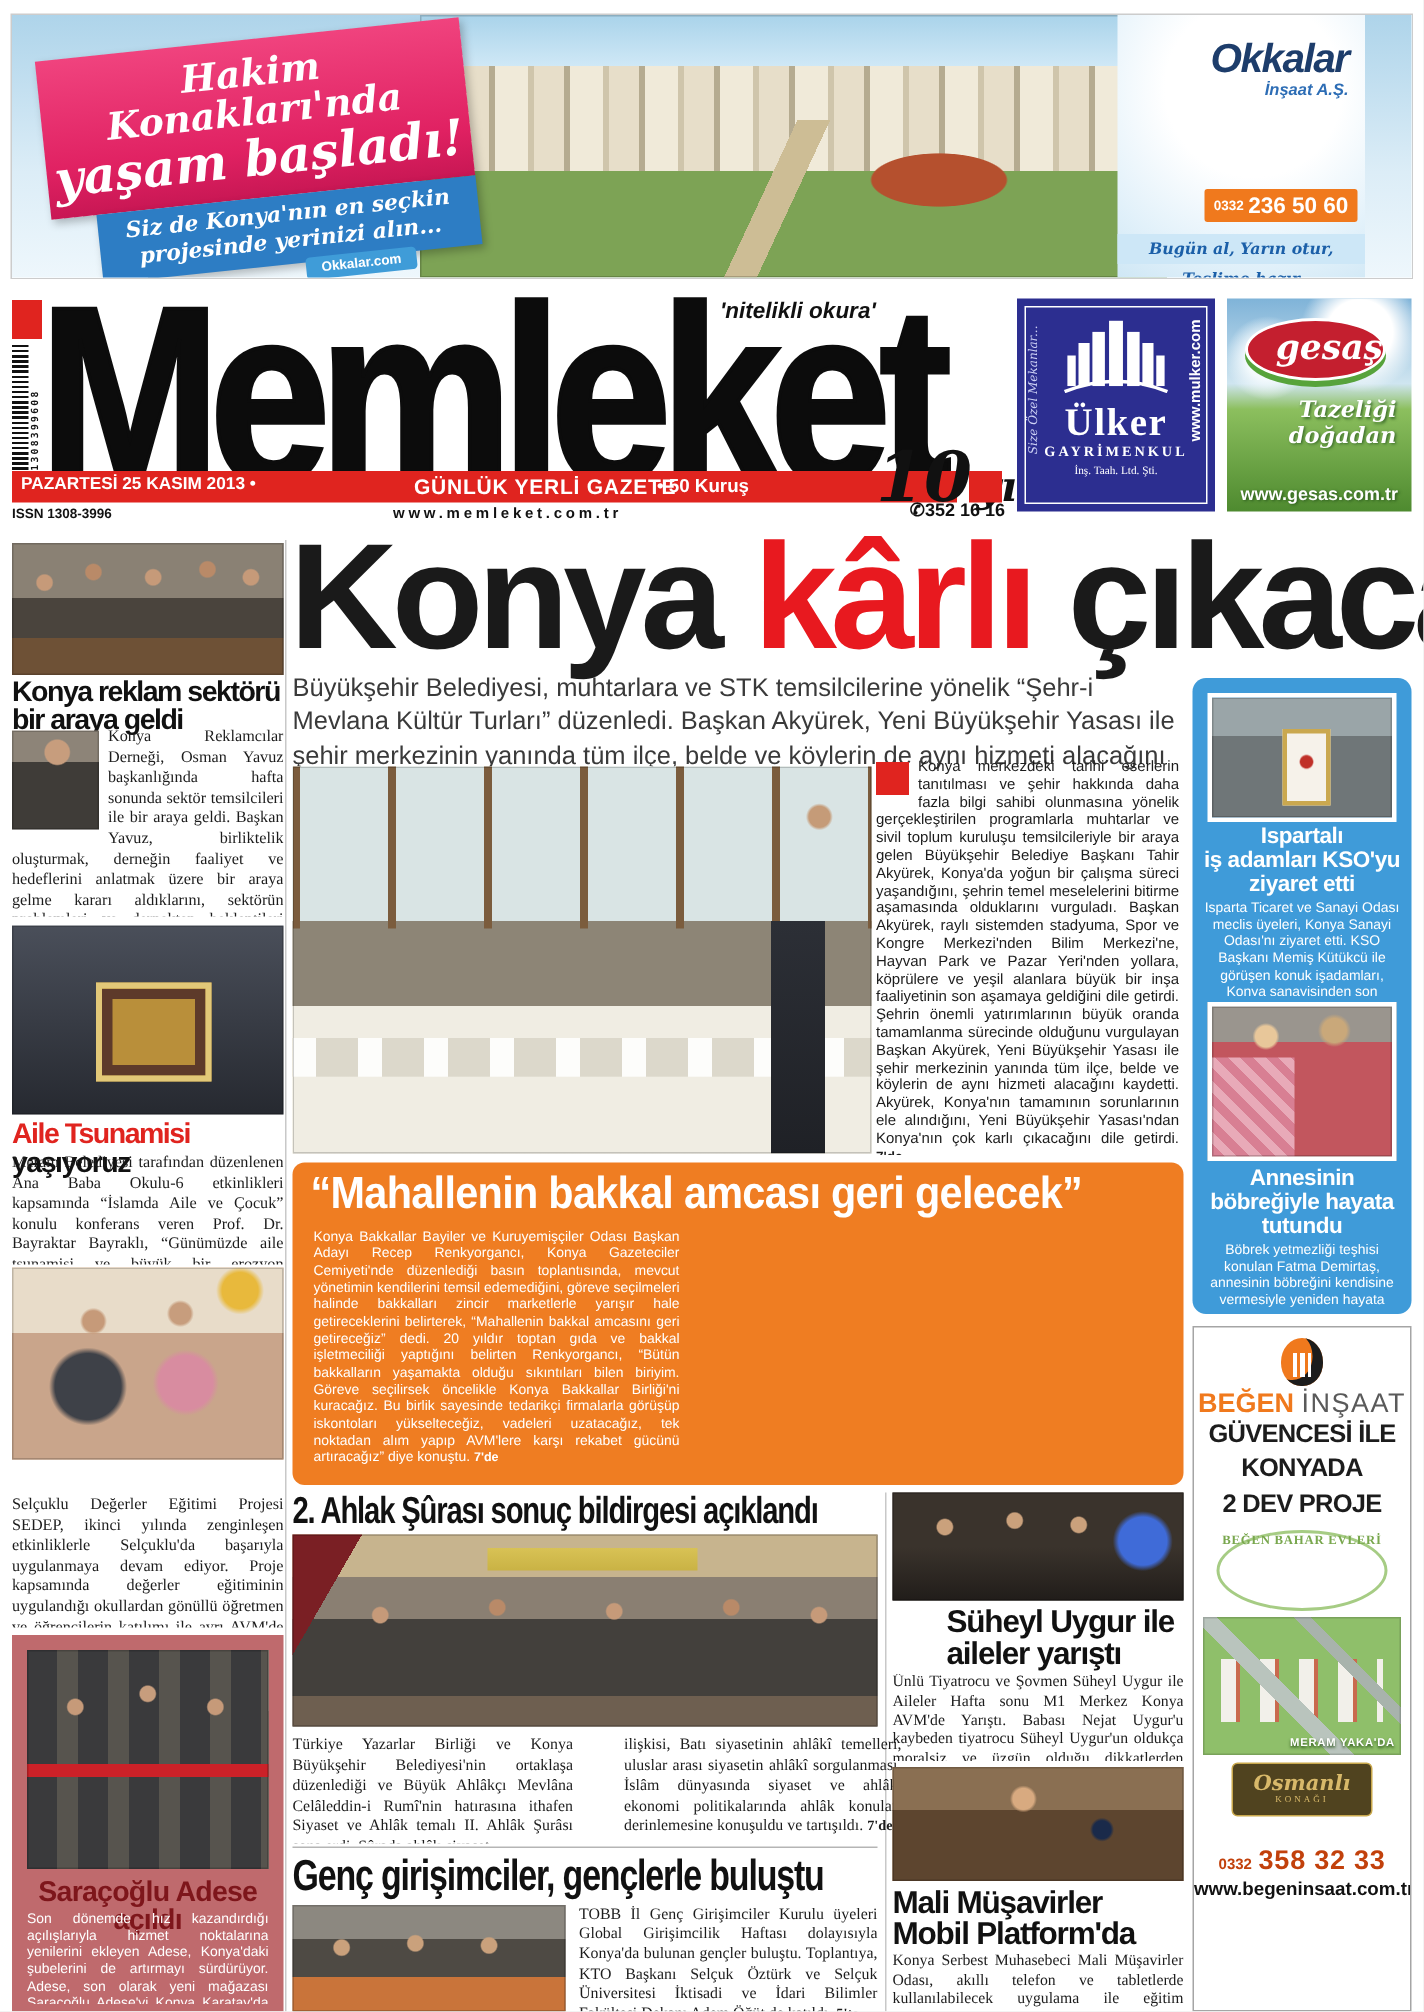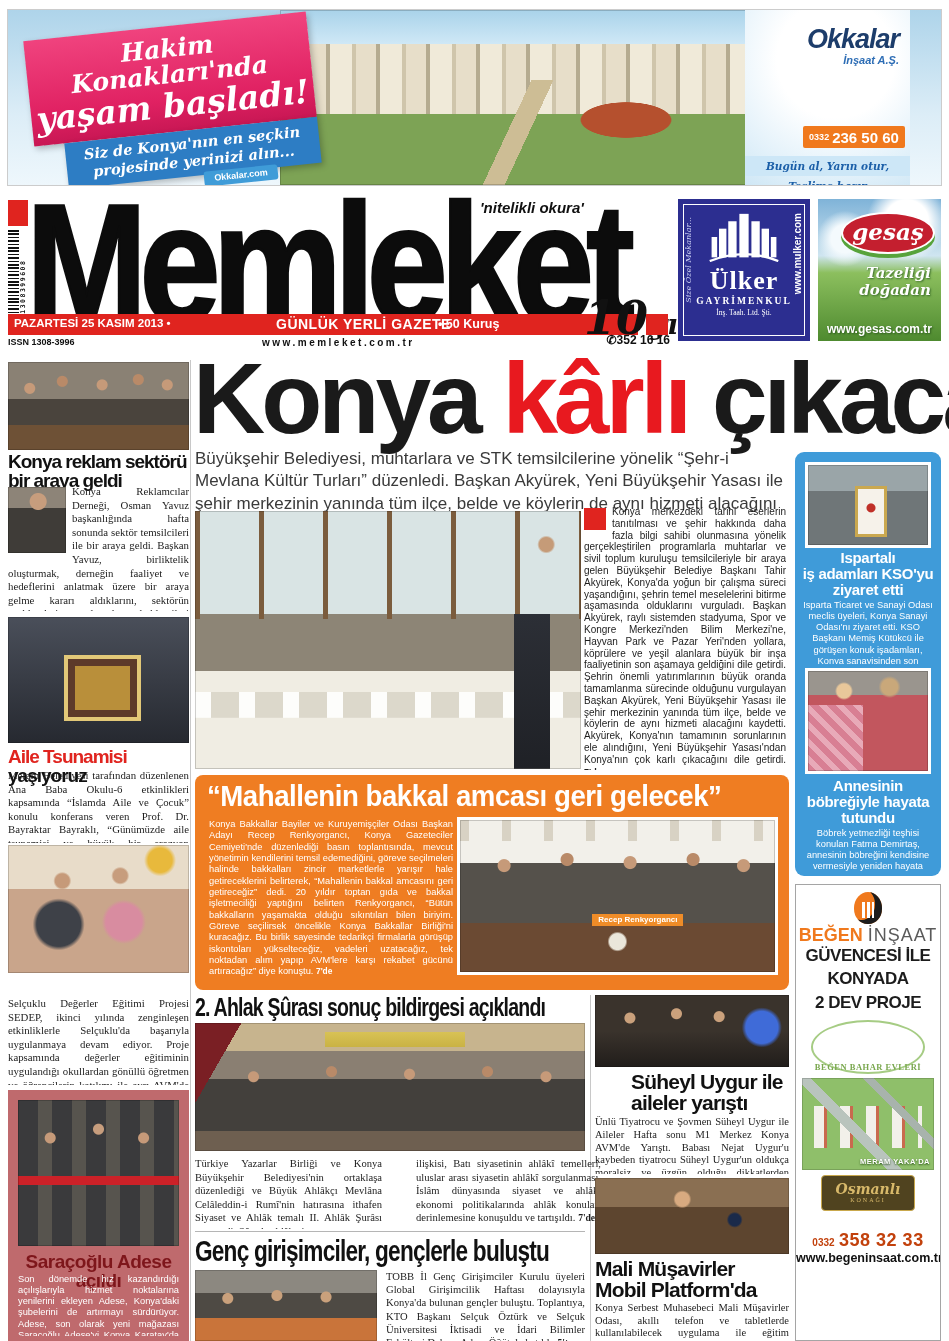--- a/index.html
+++ b/index.html
@@ -77,22 +77,22 @@
   .ul-l1{font:bold 9.5px/1.5 "Liberation Serif",serif;letter-spacing:2px}
   .ul-l2{font:7.5px/1.2 "Liberation Serif",serif}
   .ul-right{position:absolute;right:7px;top:14px;writing-mode:vertical-rl;transform:rotate(180deg);
     font:bold 10px/1 "Liberation Sans",sans-serif}
   .ul-left{position:absolute;left:7px;top:18px;writing-mode:vertical-rl;transform:rotate(180deg);
     font:italic 8px/1 "DejaVu Serif",serif;color:#cdd1f5}
   #gesas-ad{left:818px;top:199px;width:123px;height:142px;overflow:hidden;
     background-image:radial-gradient(circle 40px at 72% 16%,#ffffff 0 55%,transparent 100%),
       radial-gradient(circle 28px at 22% 28%,#f4fafd 0 50%,transparent 100%),
       linear-gradient(180deg,#7fb3d8 0%,#cfe5f0 40%,#8cbf5e 52%,#4e8a2f 100%)}
-  .gs-logo{position:absolute;left:23px;top:13px;width:90px;height:38px;background:#c41f2f;border:2px solid #fff;
-    border-radius:50%;color:#fff;font:bold italic 23px/36px "DejaVu Serif",serif;text-align:center;
+  .gs-logo{position:absolute;left:12px;top:13px;width:90px;height:38px;background:#c41f2f;border:2px solid #fff;
+    border-radius:50%;color:#fff;font:bold italic 23px/36px "DejaVu Serif",serif;text-align:right;
     box-shadow:0 4px 0 #57a33b}
   .gs-slogan{position:absolute;right:10px;top:66px;text-align:right;color:#fff;
     font:bold italic 15px/1.15 "DejaVu Serif",serif;text-shadow:1px 1px 2px #3a6b2a}
   .gs-url{position:absolute;left:0;right:0;bottom:6px;text-align:center;color:#fff;
     font:bold 12px/1 "Liberation Sans",sans-serif;text-shadow:1px 1px 2px #2c5a1e}
 
   
   .lead-head{left:193px;top:352px;white-space:nowrap;font:bold 100px/0.92 "Liberation Sans",sans-serif;
     letter-spacing:-4px;color:#1a1a1a}
   .lead-head .red{color:#e8191f}
@@ -251,21 +251,21 @@
     box-sizing:border-box;text-align:center;overflow:hidden}
   .bg-logo{width:28px;height:32px;margin:7px auto 2px;background:#f0791d;
     border-radius:50% 50% 48% 48%;box-shadow:inset -7px -4px 0 #1c1c1c;position:relative}
   .bg-logo::after{content:"";position:absolute;left:8px;top:10px;width:12px;height:16px;
     background:repeating-linear-gradient(90deg,#fff 0 3px,transparent 3px 5px)}
   .bg-brand{font:bold 18px/1 "Liberation Sans",sans-serif;letter-spacing:0}
   .bg-brand .p1{color:#f0791d}
   .bg-brand .p2{color:#5a5a5a;font-weight:normal;letter-spacing:1px}
   .bg-line{font:bold 17px/1.38 "Liberation Sans",sans-serif;color:#1c1c1c;letter-spacing:-.5px}
   .bg-wreath{width:110px;height:50px;margin:6px auto 4px;border:2px solid #a6cc84;border-radius:50%;
-    display:flex;align-items:flex-end;justify-content:center}
+    display:flex;align-items:flex-start;justify-content:center}
   .bg-wreath span{font:bold 8.5px/1.1 "Liberation Serif",serif;color:#79a74e;letter-spacing:.5px}
   .ph-render{position:relative;width:132px;margin:0 auto;background-color:#8fbf6a;
     box-shadow:inset 0 0 0 1px rgba(0,0,0,.15);
     background-image:
       linear-gradient(45deg,transparent 0 38%,#b9c4bd 38% 45%,transparent 45% 68%,#a8b3ac 68% 73%,transparent 73%),
       repeating-linear-gradient(90deg,#f2f0ea 0 10px,#c96a4e 10px 13px,transparent 13px 26px);
     background-size:100% 100%,82% 46%;background-position:0 0,50% 55%;background-repeat:no-repeat}
   .r1{height:92px}.r2{height:93px;margin-top:4px}
   .rcap{position:absolute;right:4px;bottom:4px;color:#fff;font:bold 7.5px/1.2 "Liberation Sans",sans-serif;
     text-shadow:0 1px 2px #234d12;text-align:right;letter-spacing:.5px}
@@ -406,23 +406,20 @@
     </div>
   </div>
 
   <div class="s bakkal-box">
     <div class="bk-title">“Mahallenin bakkal amcası geri gelecek”</div>
     <div class="bk-body clip just">
       <span>Konya Bakkallar Bayiler ve Kuruyemişçiler Odası Başkan Adayı Recep Renkyorgancı, Konya Gazeteciler Cemiyeti'nde düzenlediği basın toplantısında, mevcut yönetimin kendilerini temsil edemediğini, göreve seçilmeleri halinde bakkalları zincir marketlerle yarışır hale getireceklerini belirterek, “Mahallenin bakkal amcasını geri getireceğiz” dedi. 20 yıldır toptan gıda ve bakkal işletmeciliği yaptığını belirten Renkyorgancı, “Bütün bakkalların yaşamakta olduğu sıkıntıları bilen biriyim. Göreve seçilirsek öncelikle Konya Bakkallar Birliği'ni kuracağız. Bu birlik sayesinde tedarikçi firmalarla görüşüp iskontoları yükselteceğiz, vadeleri uzatacağız, tek noktadan alım yapıp AVM'lere karşı rekabet gücünü artıracağız” diye konuştu.</span>
       <b class="pref">7'de</b>
     </div>
   </div>
-  <div class="photo bordered ph-bakkal">
-    <div class="bk-cap">Recep Renkyorgancı</div>
-  </div>
 
   <div class="s sec-h ah-head">2. Ahlak Şûrası sonuç bildirgesi açıklandı</div>
   <div class="photo ph-sura"></div>
   <div class="s ah-col ah-c1 clip just">Türkiye Yazarlar Birliği ve Konya Büyükşehir Belediyesi'nin ortaklaşa düzenlediği ve Büyük Ahlâkçı Mevlâna Celâleddin-i Rumî'nin hatırasına ithafen Siyaset ve Ahlâk temalı II. Ahlâk Şurâsı sona erdi. Şûrada ahlâk-siyaset</div>
   <div class="s ah-col ah-c2 clip just">
     <span>ilişkisi, Batı siyasetinin ahlâkî temelleri, uluslar arası siyasetin ahlâkî sorgulanması, İslâm dünyasında siyaset ve ahlâk, ekonomi politikalarında ahlâk konuları derinlemesine konuşuldu ve tartışıldı.</span>
     <b class="pref">7'de</b>
   </div>
 
   <div class="s sec-h gc-head">Genç girişimciler, gençlerle buluştu</div>

